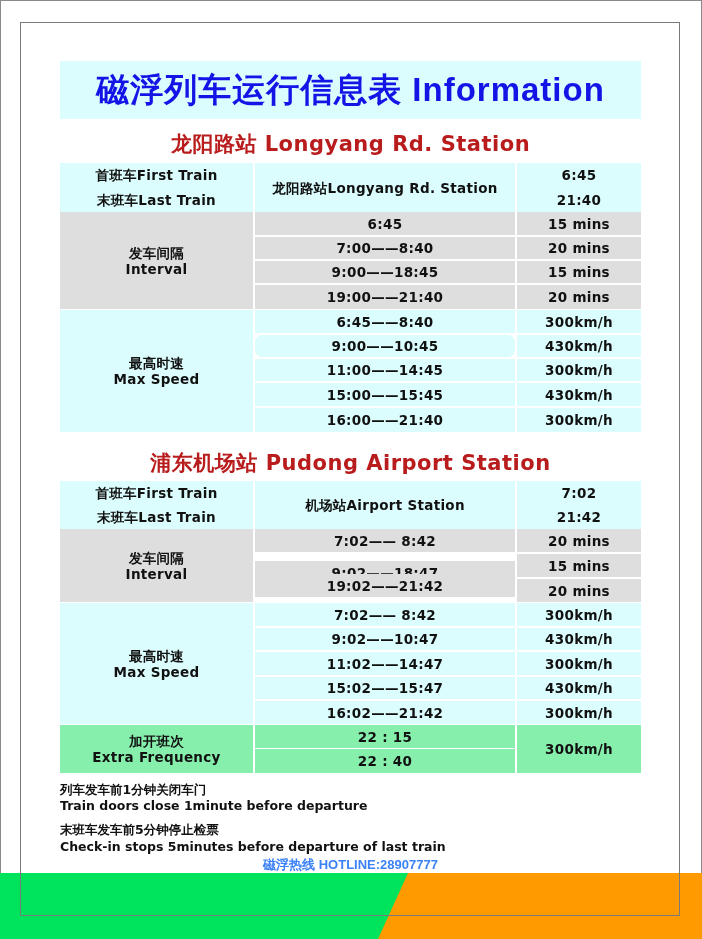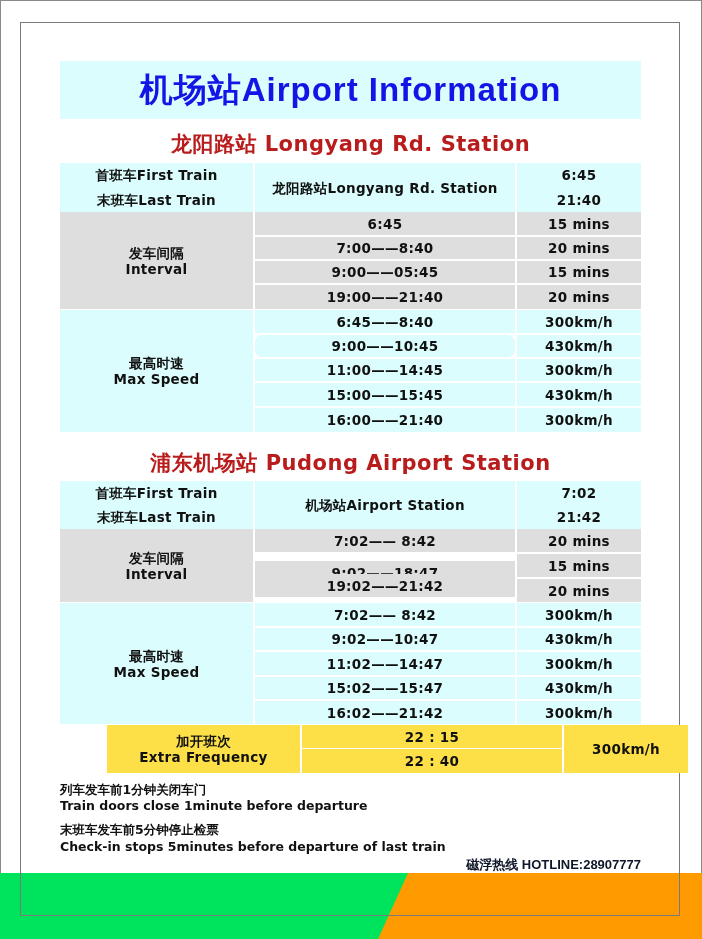--- a/index.html
+++ b/index.html
@@ -31,61 +31,61 @@
   }
 
   .tbl { position:absolute; left:60px; width:581px; }
   .cell {
     position:absolute; display:flex; align-items:center; justify-content:center;
     text-align:center; font-weight:bold; font-size:13.5px; line-height:16px; color:#111;
     box-sizing:border-box; letter-spacing:0.3px;
   }
   .cyan { background:#dcfdfd; }
   .gray { background:#dedede; }
-  .orange { background:#fde047;margin-left:47px; }
+  .orange { background:#86efac; }
   .c1 { left:0; width:193px; }
   .c2 { left:195px; width:260px; }
   .c3 { left:457px; width:124px; }
   .two-line { flex-direction:column; }
 
   .notes { position:absolute; left:60px; font-weight:bold; font-size:12.5px; line-height:16px; color:#111; }
-  .hotline { position:absolute; left:60px; width:581px; text-align:right; top:856px; font-weight:bold; font-size:13px; color:#0f172a;
+  .hotline { position:absolute; left:60px; width:581px; text-align:center; top:856px; font-weight:bold; font-size:13px; color:#3b82f6;
     font-family:"Liberation Sans", "DejaVu Sans", sans-serif; }
 </style>
 </head>
 <body>
 
 <div class="outer-border"></div>
 <div class="band-green"></div>
 <div class="band-orange"></div>
 <div class="inner-frame"></div>
 
 <div class="title-band">
-  <span class="title-text">机场站Airport Information</span>
+  <span class="title-text">磁浮列车运行信息表 Information</span>
 </div>
 
 <div class="station-title" style="top:130px;">龙阳路站 Longyang Rd. Station</div>
 
 <div class="tbl" style="top:163px;">
 
   <div class="cell cyan c1" style="top:0;height:24px;">首班车First Train</div>
   <div class="cell cyan c1" style="top:24px;height:25px;">末班车Last Train</div>
   <div class="cell cyan c2" style="top:0;height:49px;">龙阳路站Longyang Rd. Station</div>
   <div class="cell cyan c3" style="top:0;height:24px;">6:45</div>
   <div class="cell cyan c3" style="top:24px;height:25px;">21:40</div>
 
   <div class="cell gray c1 two-line" style="top:49px;height:97px;">
     <span>发车间隔</span>
     <span>Interval</span>
   </div>
   <div class="cell gray c2" style="top:49px;height:23px;">6:45</div>
   <div class="cell gray c3" style="top:49px;height:23px;">15 mins</div>
   <div class="cell gray c2" style="top:74px;height:22px;">7:00——8:40</div>
   <div class="cell gray c3" style="top:74px;height:22px;">20 mins</div>
-  <div class="cell gray c2" style="top:98px;height:22px;">9:00——05:45</div>
+  <div class="cell gray c2" style="top:98px;height:22px;">9:00——18:45</div>
   <div class="cell gray c3" style="top:98px;height:22px;">15 mins</div>
   <div class="cell gray c2" style="top:122px;height:24px;">19:00——21:40</div>
   <div class="cell gray c3" style="top:122px;height:24px;">20 mins</div>
 
   <div class="cell cyan c1 two-line" style="top:147px;height:122px;">
     <span>最高时速</span>
     <span>Max Speed</span>
   </div>
   <div class="cell cyan c2" style="top:147px;height:23px;">6:45——8:40</div>
   <div class="cell cyan c3" style="top:147px;height:23px;">300km/h</div>

